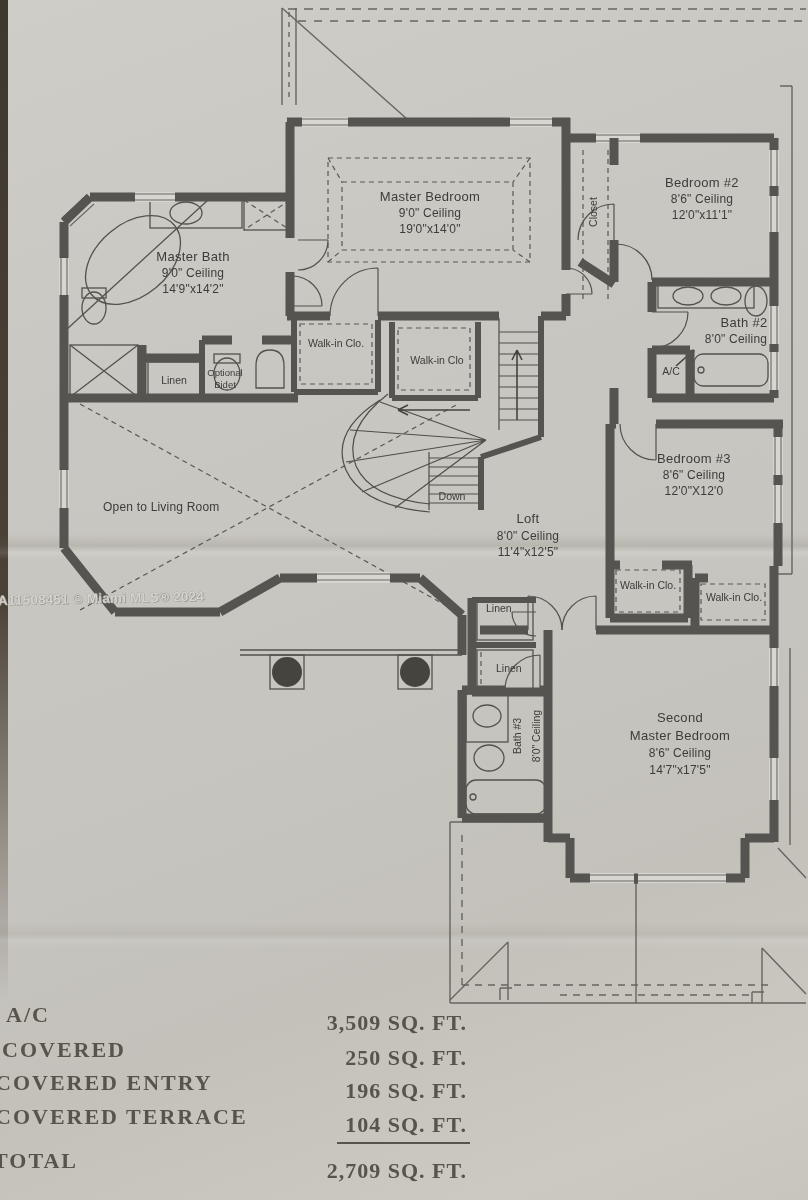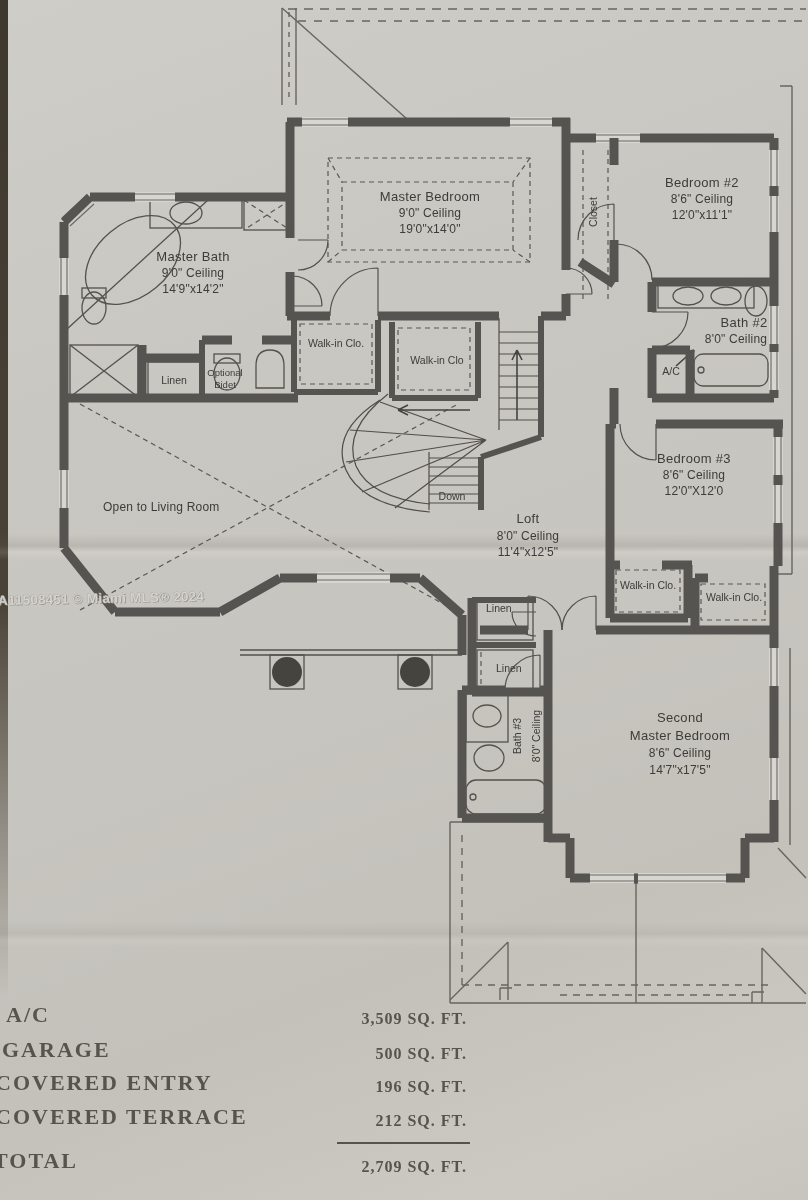--- a/index.html
+++ b/index.html
@@ -14,21 +14,21 @@
   .rm{font-size:13px;letter-spacing:.3px;}
   .sub{font-size:12px;letter-spacing:.2px;}
   .sm{font-size:10.5px;}
   .xs{font-size:9.5px;}
   .watermark{position:absolute;left:-2px;top:591px;transform:rotate(-1.2deg);
              font-weight:bold;font-size:13.5px;color:#d6d4ce;letter-spacing:.2px;
              text-shadow:.6px .6px 0 #8f8d88,-0.5px -0.5px 0 #b0aea8;opacity:.95;white-space:nowrap;}
   .areas{position:absolute;left:0;top:0;width:100%;height:100%;
          font-family:"Liberation Serif", serif;color:#56544b;font-weight:700;}
   .a-label{position:absolute;font-size:22px;letter-spacing:2px;white-space:nowrap;}
-  .a-value{position:absolute;right:341px;font-size:16px;letter-spacing:1px;text-align:right;white-space:nowrap;}
+  .a-value{position:absolute;right:341px;font-size:22px;letter-spacing:1px;text-align:right;white-space:nowrap;}
   .a-rule{position:absolute;left:337px;top:1142px;width:133px;height:2px;background:#57544b;}
 </style>
 </head>
 <body>
 
 <div class="stage">
   <div class="edge-strip"></div>
   <div class="crease" style="top:534px"></div>
   <div class="crease" style="top:922px;opacity:.6"></div>
 
@@ -285,23 +285,23 @@
       <text class="sm" text-anchor="middle" x="452" y="500">Down</text>
       <text class="sub" x="103" y="511">Open to Living Room</text>
     </g>
   </svg>
 
   <div class="watermark">A11508451 © Miami MLS® 2024</div>
 
   <div class="areas">
     <div class="a-label" style="left:6px;top:1002px">A/C</div>
     <div class="a-value" style="top:1010px">3,509 SQ. FT.</div>
-    <div class="a-label" style="left:2px;top:1037px">GARAGE</div>
-    <div class="a-value" style="top:1045px">500 SQ. FT.</div>
+    <div class="a-label" style="left:2px;top:1037px">COVERED</div>
+    <div class="a-value" style="top:1045px">250 SQ. FT.</div>
     <div class="a-label" style="left:-5px;top:1070px">COVERED ENTRY</div>
     <div class="a-value" style="top:1078px">196 SQ. FT.</div>
     <div class="a-label" style="left:-5px;top:1104px">COVERED TERRACE</div>
-    <div class="a-value" style="top:1112px">212 SQ. FT.</div>
+    <div class="a-value" style="top:1112px">104 SQ. FT.</div>
     <div class="a-rule"></div>
     <div class="a-label" style="left:-7px;top:1148px">TOTAL</div>
     <div class="a-value" style="top:1158px">2,709 SQ. FT.</div>
   </div>
 </div>
 
 </body></html>

